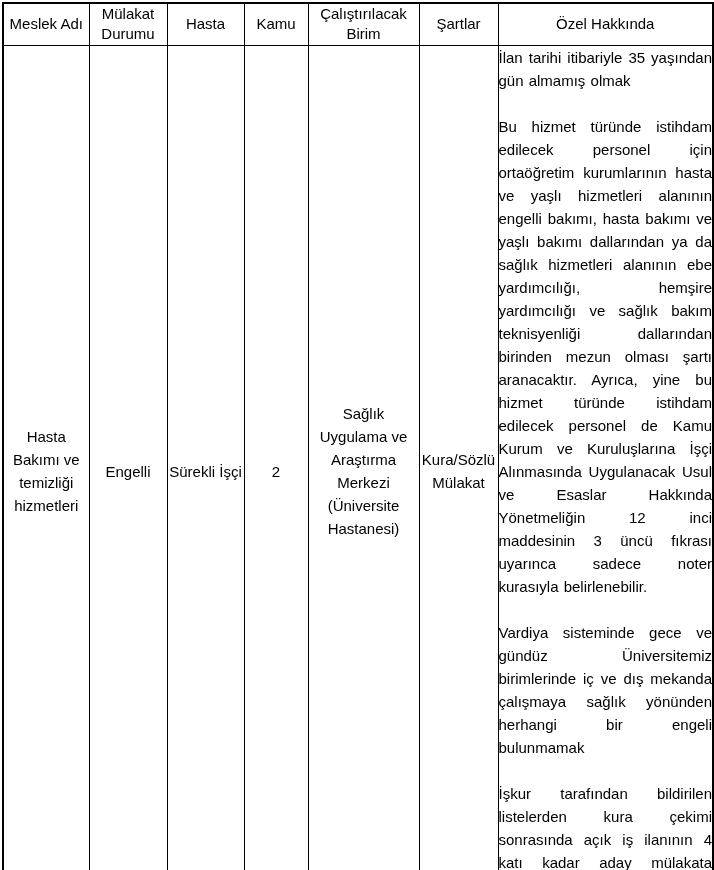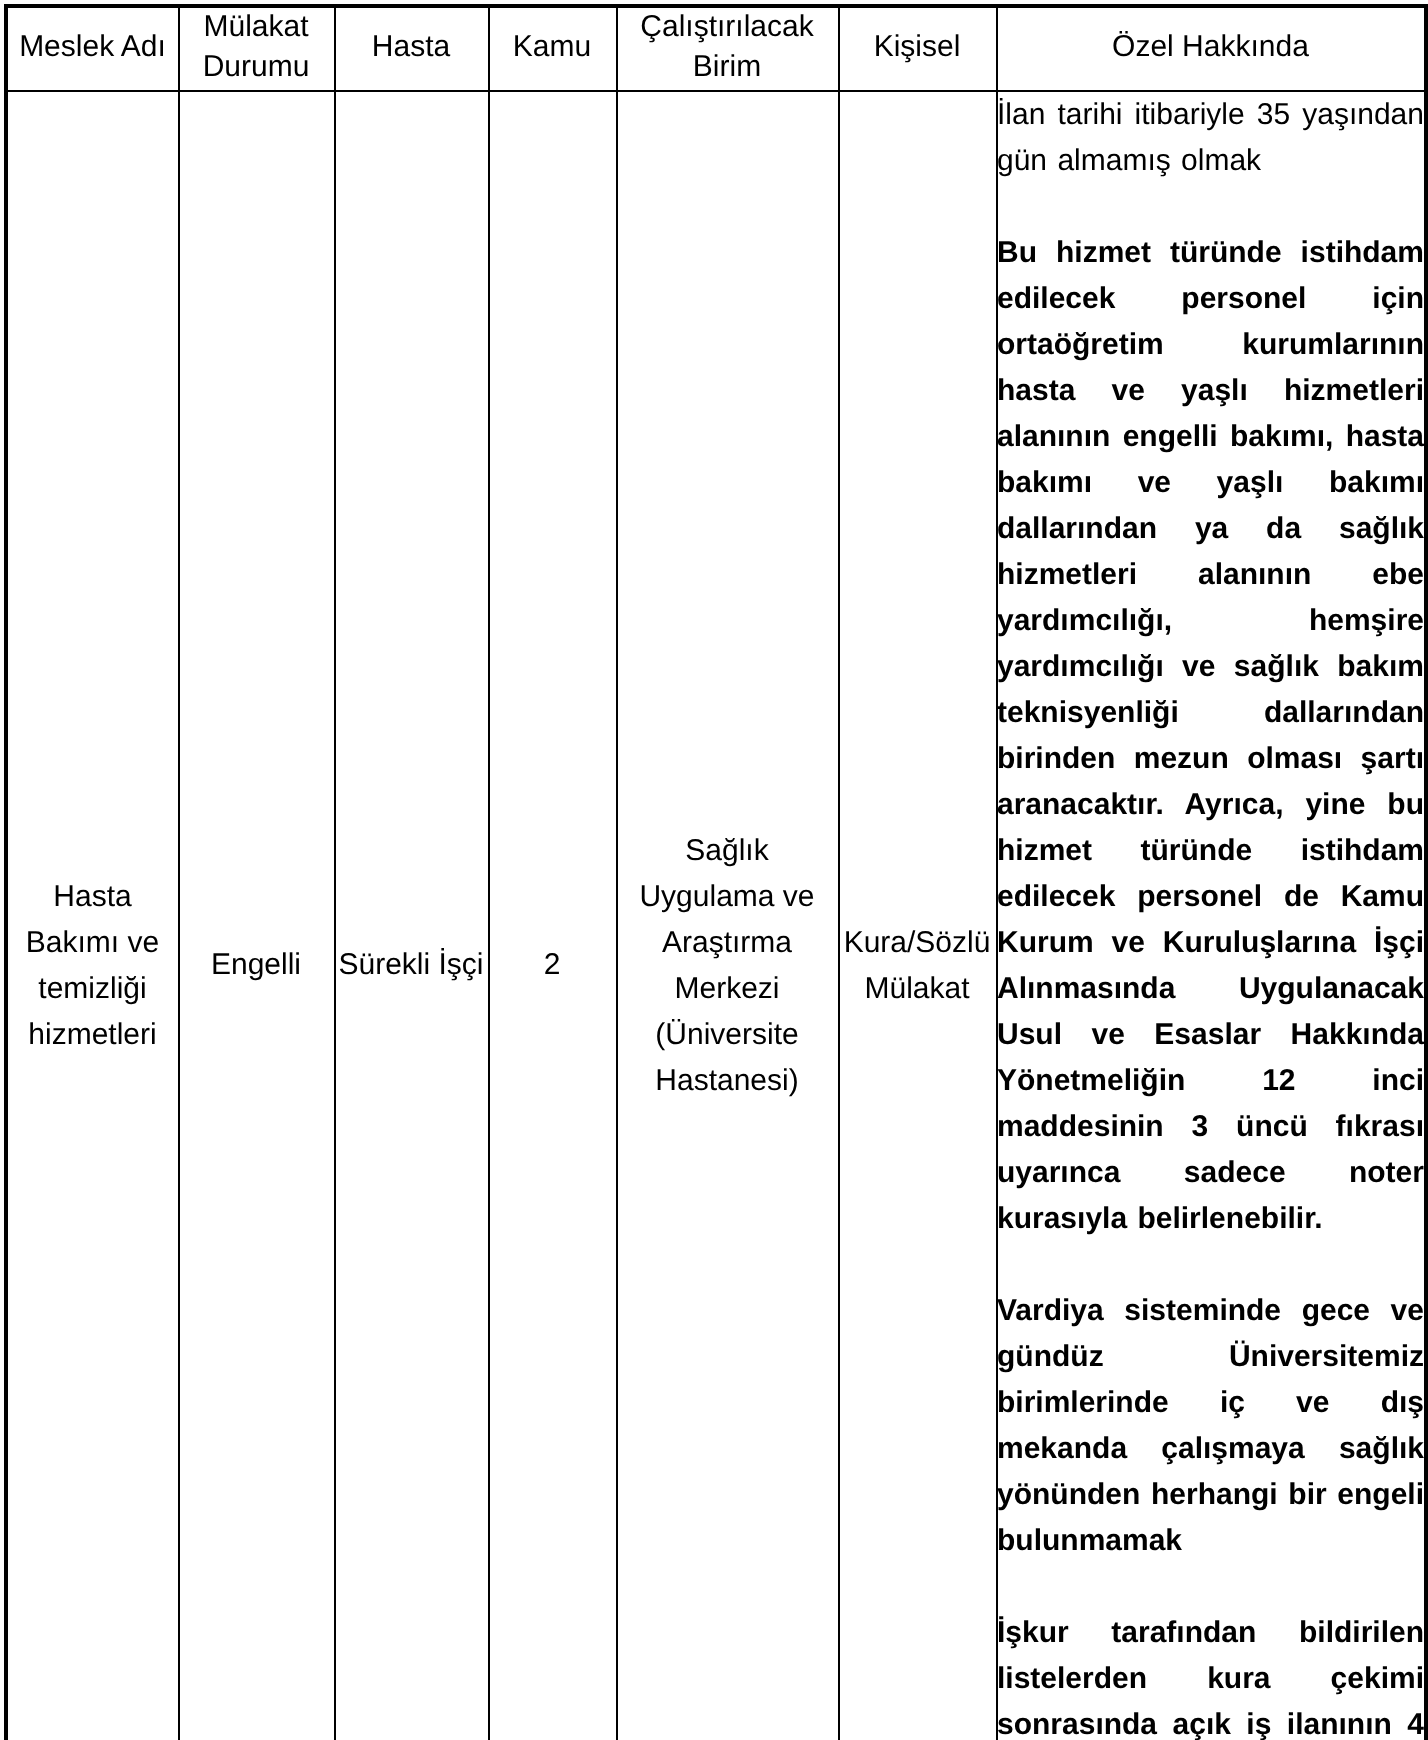--- a/index.html
+++ b/index.html
@@ -57,21 +57,20 @@
   }
   .ozel-cell p {
     margin: 0;
     font-size: 15px;
     line-height: 23px;
     text-align: justify;
     word-spacing: 1px;
   }
   .ozel-cell p + p {
     margin-top: 23px;
-    font-weight: bold;
   }
 </style>
 </head>
 <body>
 
 <div class="page">
   <table class="job-table">
     <colgroup>
       <col style="width:86px">
       <col style="width:78px">
@@ -81,21 +80,21 @@
       <col style="width:79px">
       <col style="width:215px">
     </colgroup>
     <tbody>
         <tr class="header-row">
       <th class="hcell">Meslek Adı</th>
       <th class="hcell">Mülakat Durumu</th>
       <th class="hcell">Hasta</th>
       <th class="hcell">Kamu</th>
       <th class="hcell">Çalıştırılacak Birim</th>
-      <th class="hcell">Kişisel</th>
+      <th class="hcell">Şartlar</th>
       <th class="hcell">Özel Hakkında</th>
     </tr>
     <tr class="data-row">
       <td class="ccell">Hasta Bakımı ve temizliği hizmetleri</td>
       <td class="ccell">Engelli</td>
       <td class="ccell">Sürekli İşçi</td>
       <td class="ccell">2</td>
       <td class="ccell">Sağlık Uygulama ve Araştırma Merkezi (Üniversite Hastanesi)</td>
       <td class="ccell">Kura/Sözlü Mülakat</td>
       <td class="ozel-cell">

